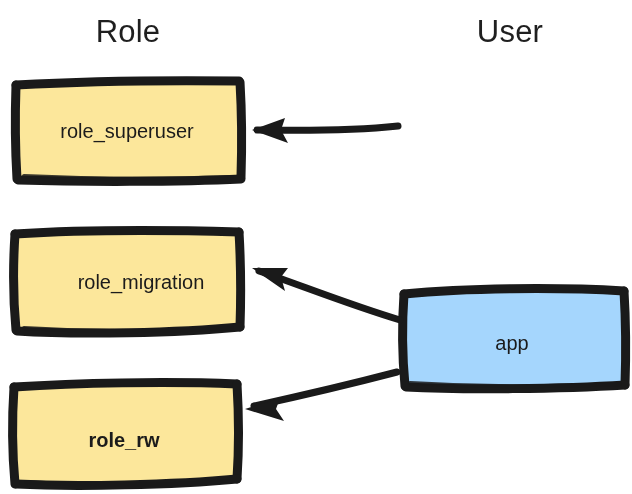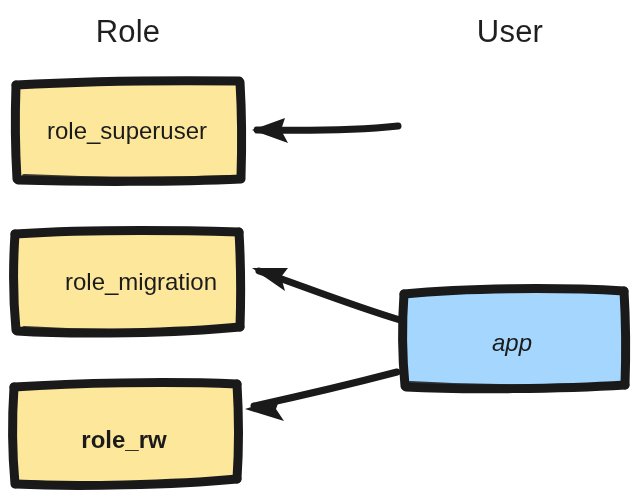--- a/index.html
+++ b/index.html
@@ -35,21 +35,21 @@
   .node {
     position: absolute;
     box-sizing: border-box;
     display: flex;
     align-items: center;
     justify-content: center;
   }
   .node .node-label {
     position: relative;
     z-index: 3;
-    font-size: 24px;
+    font-size: 20px;
     color: #1b1b1b;
     white-space: nowrap;
     line-height: 1;
   }
   .node .sketch-shape {
     position: absolute;
     left: 0; top: 0;
     width: 100%;
     height: 100%;
     z-index: 1;
@@ -59,21 +59,21 @@
   
   #node-role-superuser { left: 10px;  top: 76px;  width: 236px; height: 110px; }
   #node-role-migration { left: 8px;   top: 226px; width: 236px; height: 110px; }
   #node-role-rw        { left: 6px;   top: 379px; width: 236px; height: 110px; font-weight: bold; }
   #node-dba            { left: 396px; top: 74px;  width: 232px; height: 110px; }
   #node-app            { left: 396px; top: 284px; width: 232px; height: 110px; }
 
   
   #node-role-rw .node-label { transform: translate(0px, 6px); }
   #node-dba .node-label     { transform: translate(0px, -2px); }
-  #node-app .node-label     { transform: translate(0px, 4px); font-style: italic; }
+  #node-app .node-label     { transform: translate(0px, 4px); }
   #node-role-superuser .node-label { transform: translate(-1px, 0px); }
   #node-role-migration .node-label { transform: translate(-2px, 1px); margin-left: 34px; }
 
   #edges {
     position: absolute;
     left: 0; top: 0;
     width: 632px;
     height: 494px;
     z-index: 2;
     pointer-events: none;

